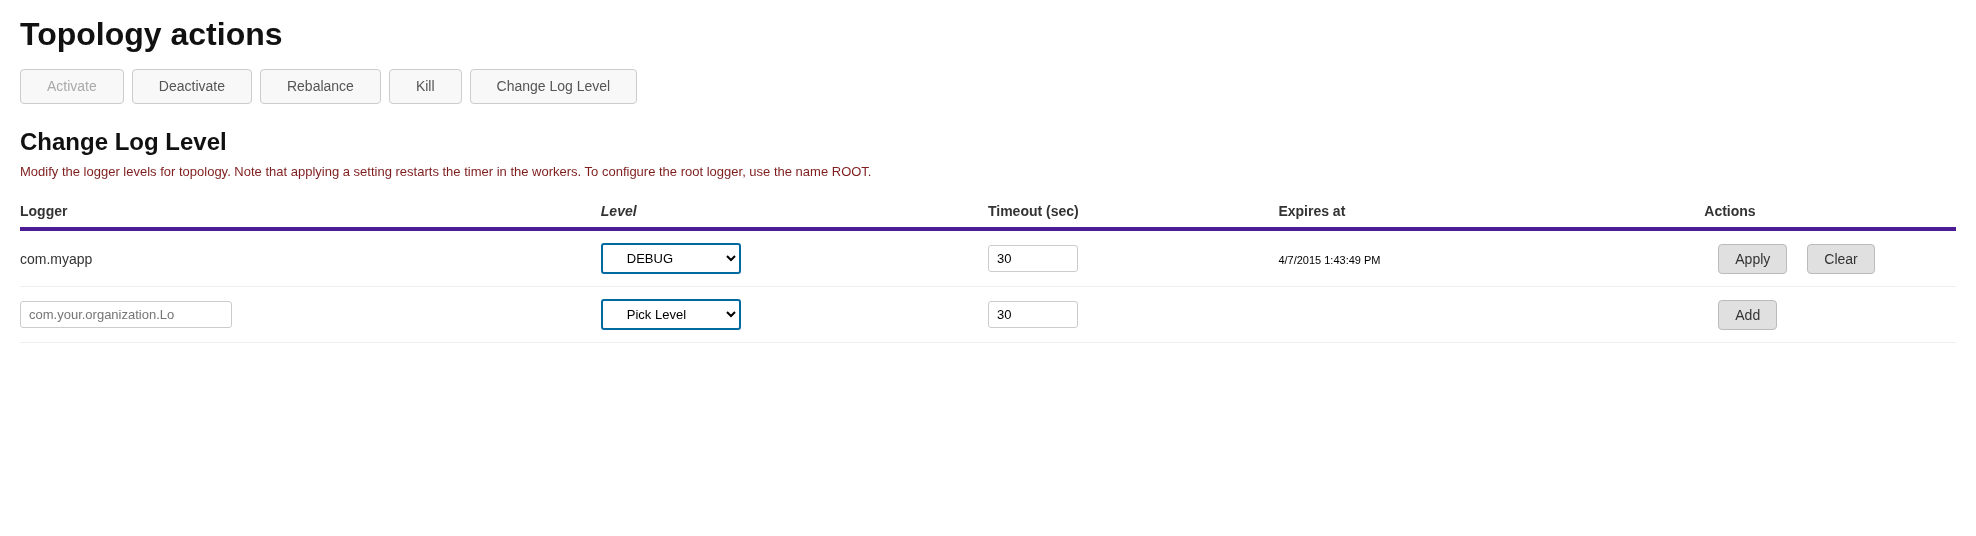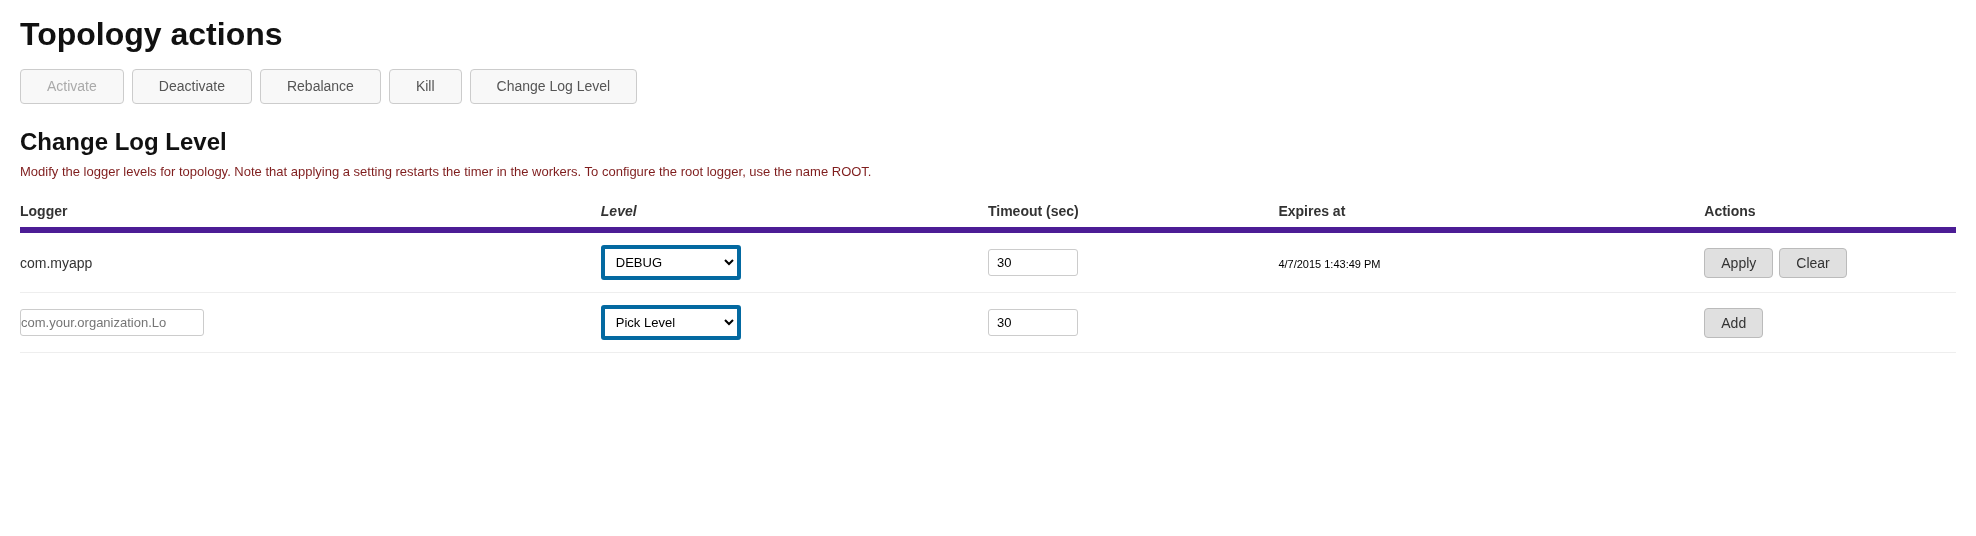--- a/index.html
+++ b/index.html
@@ -62,21 +62,21 @@
     .log-table {
       width: 100%;
       border-collapse: collapse;
     }
 
     .log-table th {
       text-align: left;
       font-weight: bold;
       font-size: 14px;
       padding: 8px 12px 8px 0;
-      border-bottom: 6px solid #4c1d95;
+      border-bottom: 4px solid #4c1d95;
       color: #333;
     }
 
     .log-table td {
       padding: 12px 12px 12px 0;
       vertical-align: middle;
       border-bottom: 1px solid #eee;
     }
 
     .col-logger { width: 30%; }
@@ -84,31 +84,31 @@
     .col-timeout { width: 15%; }
     .col-expires { width: 22%; }
     .col-actions { width: 13%; }
 
     .logger-value {
       font-size: 14px;
       color: #333;
     }
 
     .logger-input {
-      width: 184px;
-      padding: 5px 0;
+      width: 212px;
+      padding: 5px 8px;
       border: 1px solid #ccc;
       border-radius: 3px;
       font-size: 13px;
       color: #999;
     }
 
     .level-select {
-      padding: 5px 7px;
-      border: 4px solid #0369a1;
+      padding: 5px 20px;
+      border: 2px solid #0369a1;
       border-radius: 3px;
       font-size: 13px;
       background: #fff;
       min-width: 140px;
       appearance: auto;
       -webkit-appearance: auto;
     }
 
     .timeout-input {
       width: 90px;
@@ -129,20 +129,21 @@
     }
 
     .btn-apply, .btn-clear, .btn-add {
       padding: 6px 16px;
       border: 1px solid #bbb;
       border-radius: 4px;
       cursor: pointer;
       font-size: 14px;
       background: #e0e0e0;
       color: #333;
+      margin-left: 14px;
     }
   </style>
 </head>
 <body>
 
 <h1 class="page-title">Topology actions</h1>
 
 <div class="action-buttons">
   <button class="action-btn disabled">Activate</button>
   <button class="action-btn">Deactivate</button>

